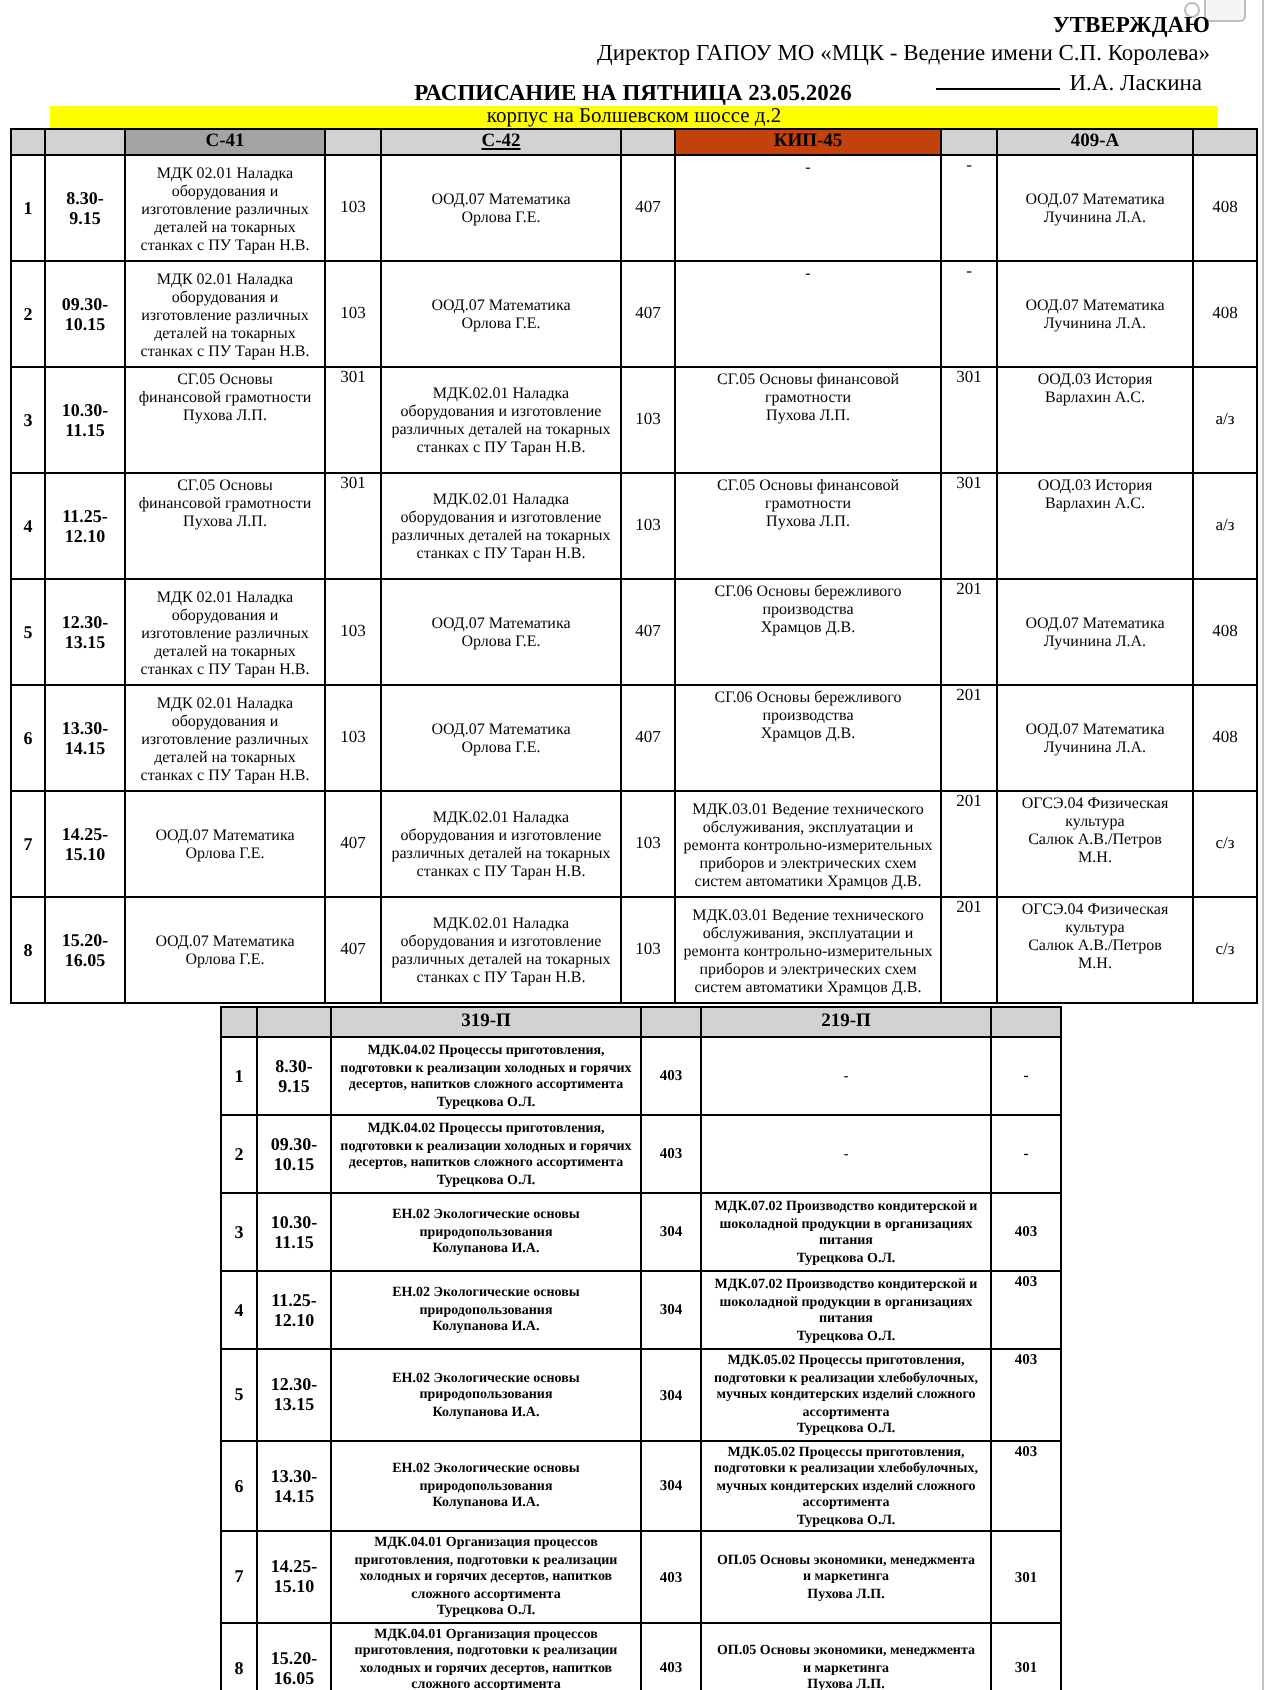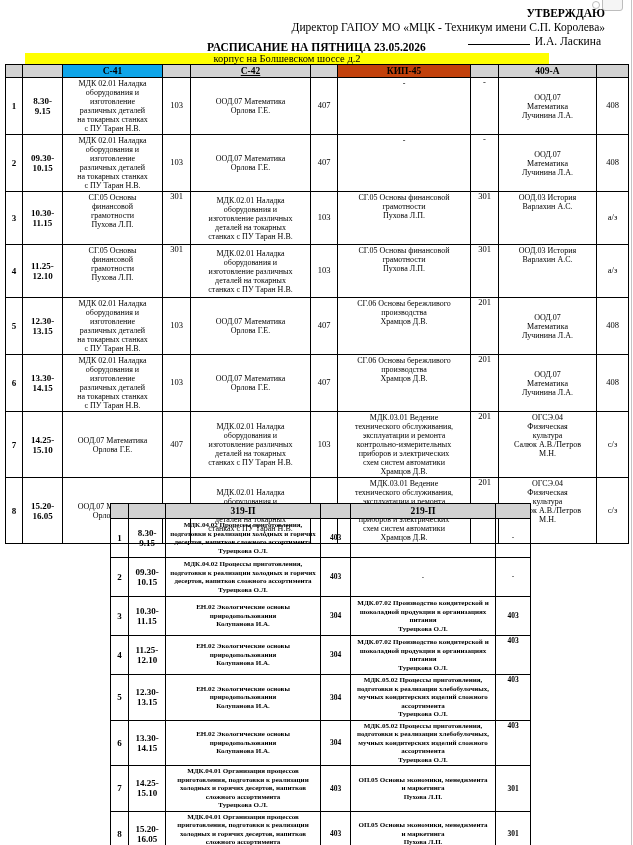--- a/index.html
+++ b/index.html
@@ -3,28 +3,28 @@
 <meta charset="utf-8">
 <style>
   html,body{margin:0;padding:0;background:#fff;}
   .page{position:relative;width:633px;height:845px;background:#fff;
         font-family:"Liberation Serif","DejaVu Serif",serif;color:#000;overflow:hidden;}
   .approve{position:absolute;top:7px;right:28px;font-weight:bold;font-size:11.5px;white-space:nowrap;}
   .director{position:absolute;top:21px;right:28px;font-size:11.5px;white-space:nowrap;}
   .signature{position:absolute;top:33px;right:32px;font-size:11.5px;white-space:nowrap;}
   .sig-underline{display:inline-block;width:62px;height:11px;border-bottom:1px solid #000;margin-right:5px;}
   .title{position:absolute;top:41px;left:0;width:633px;text-align:center;font-weight:bold;font-size:11.5px;}
-  .campus{position:absolute;top:53px;left:25px;width:524px;height:12px;line-height:12px;
+  .campus{position:absolute;top:53px;left:25px;width:584px;height:12px;line-height:12px;
           text-align:center;font-size:10.5px;}
   table.sched{position:absolute;border-collapse:collapse;table-layout:fixed;}
   .sched td{border:1px solid #000;text-align:center;vertical-align:middle;padding:0;overflow:hidden;}
   .sched td.hdr{font-weight:bold;font-size:9.5px;}
   .sched td.num{font-weight:bold;font-size:9px;}
   .sched td.time{font-weight:bold;font-size:9px;line-height:10px;white-space:pre-line;text-align:center;}
-  .sched td.subj{font-size:8px;line-height:9px;white-space:pre-line;padding:1px 14px;}
+  .sched td.subj{font-size:8px;line-height:9px;white-space:pre-line;padding:1px 2px;}
   .sched td.room{font-size:8.5px;line-height:9.5px;}
   .sched td.vtop{vertical-align:top;}
   .t1{left:5px;top:64px;}
   .t2{left:110px;top:503px;}
   .t2 td.subj{font-size:7px;line-height:8.5px;font-weight:bold;padding:1px 3px;margin-top:32px;}
   .t2 td.room{font-size:7.5px;font-weight:bold;}
   .corner-artifact{position:absolute;top:-4px;right:10px;width:19px;height:13px;
                    border:1px solid #bdbdbd;border-radius:3px;background:#f5f5f5;}
   .corner-dot{position:absolute;top:1px;right:33px;width:6px;height:6px;border:1px solid #bdbdbd;
               border-radius:50%;background:#fff;}
@@ -32,21 +32,21 @@
 </style>
 </head>
 <body>
 
 <div class="page">
   <div class="corner-dot"></div>
   <div class="corner-artifact"></div>
   <div class="right-edge"></div>
 
   <div class="approve">УТВЕРЖДАЮ</div>
-  <div class="director">Директор ГАПОУ МО «МЦК - Техникум имени С.П. Королева»</div>
+  <div class="director">Директор ГАПОУ МО «МЦК - Ведение имени С.П. Королева»</div>
   <div class="signature">
     <span class="sig-underline"></span><span>И.А. Ласкина</span>
   </div>
   <div class="title">РАСПИСАНИЕ НА ПЯТНИЦА 23.05.2026</div>
   <div class="campus" style="background: rgb(255, 255, 0);">корпус на Болшевском шоссе д.2</div>
 
   <table class="sched t1">
       <colgroup>
         <col style="width: 17px;">
         <col style="width: 40px;">
@@ -56,21 +56,21 @@
         <col style="width: 27px;">
         <col style="width: 133px;">
         <col style="width: 28px;">
         <col style="width: 98px;">
         <col style="width: 32px;">
       </colgroup>
       <thead>
         <tr style="height: 13px;">
           <td class="hdr" style="background: rgb(210, 210, 210);"></td>
           <td class="hdr" style="background: rgb(210, 210, 210);"></td>
-          <td class="hdr" style="background: #0ea5e9;">С-41</td>
+          <td class="hdr" style="background: #a3a3a3;">С-41</td>
           <td class="hdr" style="background: rgb(210, 210, 210);"></td>
           <td class="hdr" style="background: rgb(210, 210, 210); text-decoration: underline;">С-42</td>
           <td class="hdr" style="background: rgb(210, 210, 210);"></td>
           <td class="hdr" style="background: #c2410c;">КИП-45</td>
           <td class="hdr" style="background: rgb(210, 210, 210);"></td>
           <td class="hdr" style="background: rgb(210, 210, 210);">409-А</td>
           <td class="hdr" style="background: rgb(210, 210, 210);"></td>
         </tr>
       </thead>
       <tbody>

